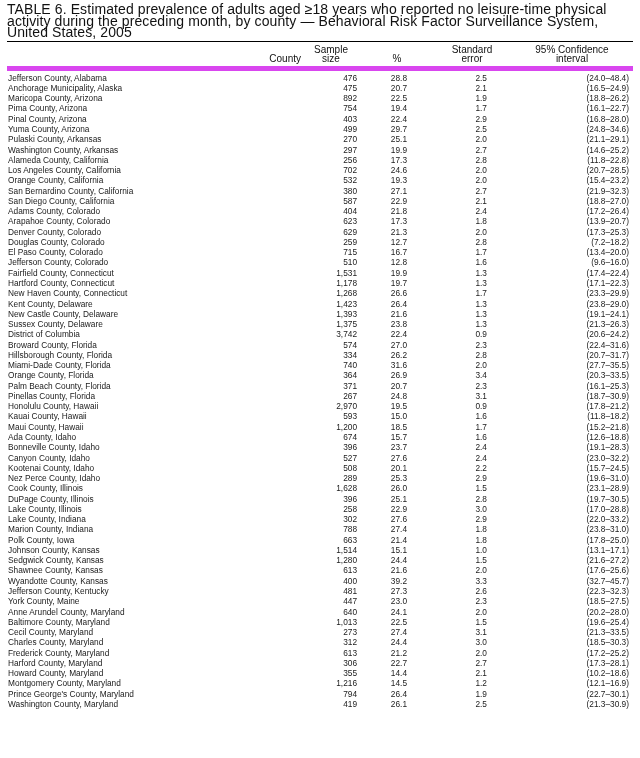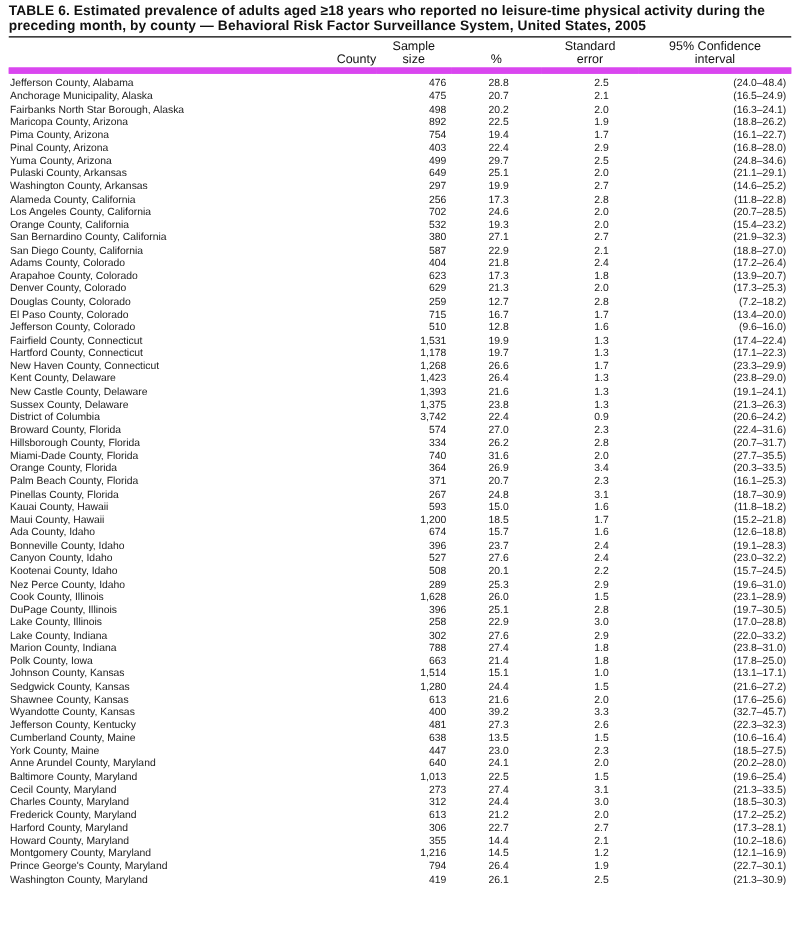--- a/index.html
+++ b/index.html
@@ -12,22 +12,22 @@
   }
   #page {
     box-sizing: border-box;
     width: 640px;
     height: 758px;
     padding: 4px 7px 0 7px;
     font-family: "Liberation Sans", "DejaVu Sans", sans-serif;
     color: #1a1a1a;
   }
   .title {
-    font-size: 11px;
-    font-weight: bold;
+    font-size: 14px;
+    font-weight: normal;
     line-height: 11.5px;
     letter-spacing: 0.1px;
     color: #111;
   }
   .title-rule {
     border: none;
     border-top: 1.6px solid #000;
     margin: 2px 0 0 0;
   }
   table {
@@ -105,27 +105,20 @@
           <td class="num">(24.0–48.4)</td>
         </tr>
         <tr>
           <td>Anchorage Municipality, Alaska</td>
           <td class="num">475</td>
           <td class="num">20.7</td>
           <td class="num">2.1</td>
           <td class="num">(16.5–24.9)</td>
         </tr>
         <tr>
-          <td>Fairbanks North Star Borough, Alaska</td>
-          <td class="num">498</td>
-          <td class="num">20.2</td>
-          <td class="num">2.0</td>
-          <td class="num">(16.3–24.1)</td>
-        </tr>
-        <tr>
           <td>Maricopa County, Arizona</td>
           <td class="num">892</td>
           <td class="num">22.5</td>
           <td class="num">1.9</td>
           <td class="num">(18.8–26.2)</td>
         </tr>
         <tr>
           <td>Pima County, Arizona</td>
           <td class="num">754</td>
           <td class="num">19.4</td>
@@ -141,21 +134,21 @@
         </tr>
         <tr>
           <td>Yuma County, Arizona</td>
           <td class="num">499</td>
           <td class="num">29.7</td>
           <td class="num">2.5</td>
           <td class="num">(24.8–34.6)</td>
         </tr>
         <tr>
           <td>Pulaski County, Arkansas</td>
-          <td class="num">649</td>
+          <td class="num">270</td>
           <td class="num">25.1</td>
           <td class="num">2.0</td>
           <td class="num">(21.1–29.1)</td>
         </tr>
         <tr>
           <td>Washington County, Arkansas</td>
           <td class="num">297</td>
           <td class="num">19.9</td>
           <td class="num">2.7</td>
           <td class="num">(14.6–25.2)</td>
@@ -322,20 +315,27 @@
           <td class="num">(16.1–25.3)</td>
         </tr>
         <tr>
           <td>Pinellas County, Florida</td>
           <td class="num">267</td>
           <td class="num">24.8</td>
           <td class="num">3.1</td>
           <td class="num">(18.7–30.9)</td>
         </tr>
         <tr>
+          <td>Honolulu County, Hawaii</td>
+          <td class="num">2,970</td>
+          <td class="num">19.5</td>
+          <td class="num">0.9</td>
+          <td class="num">(17.8–21.2)</td>
+        </tr>
+        <tr>
           <td>Kauai County, Hawaii</td>
           <td class="num">593</td>
           <td class="num">15.0</td>
           <td class="num">1.6</td>
           <td class="num">(11.8–18.2)</td>
         </tr>
         <tr>
           <td>Maui County, Hawaii</td>
           <td class="num">1,200</td>
           <td class="num">18.5</td>
@@ -448,27 +448,20 @@
           <td class="num">(32.7–45.7)</td>
         </tr>
         <tr>
           <td>Jefferson County, Kentucky</td>
           <td class="num">481</td>
           <td class="num">27.3</td>
           <td class="num">2.6</td>
           <td class="num">(22.3–32.3)</td>
         </tr>
         <tr>
-          <td>Cumberland County, Maine</td>
-          <td class="num">638</td>
-          <td class="num">13.5</td>
-          <td class="num">1.5</td>
-          <td class="num">(10.6–16.4)</td>
-        </tr>
-        <tr>
           <td>York County, Maine</td>
           <td class="num">447</td>
           <td class="num">23.0</td>
           <td class="num">2.3</td>
           <td class="num">(18.5–27.5)</td>
         </tr>
         <tr>
           <td>Anne Arundel County, Maryland</td>
           <td class="num">640</td>
           <td class="num">24.1</td>

